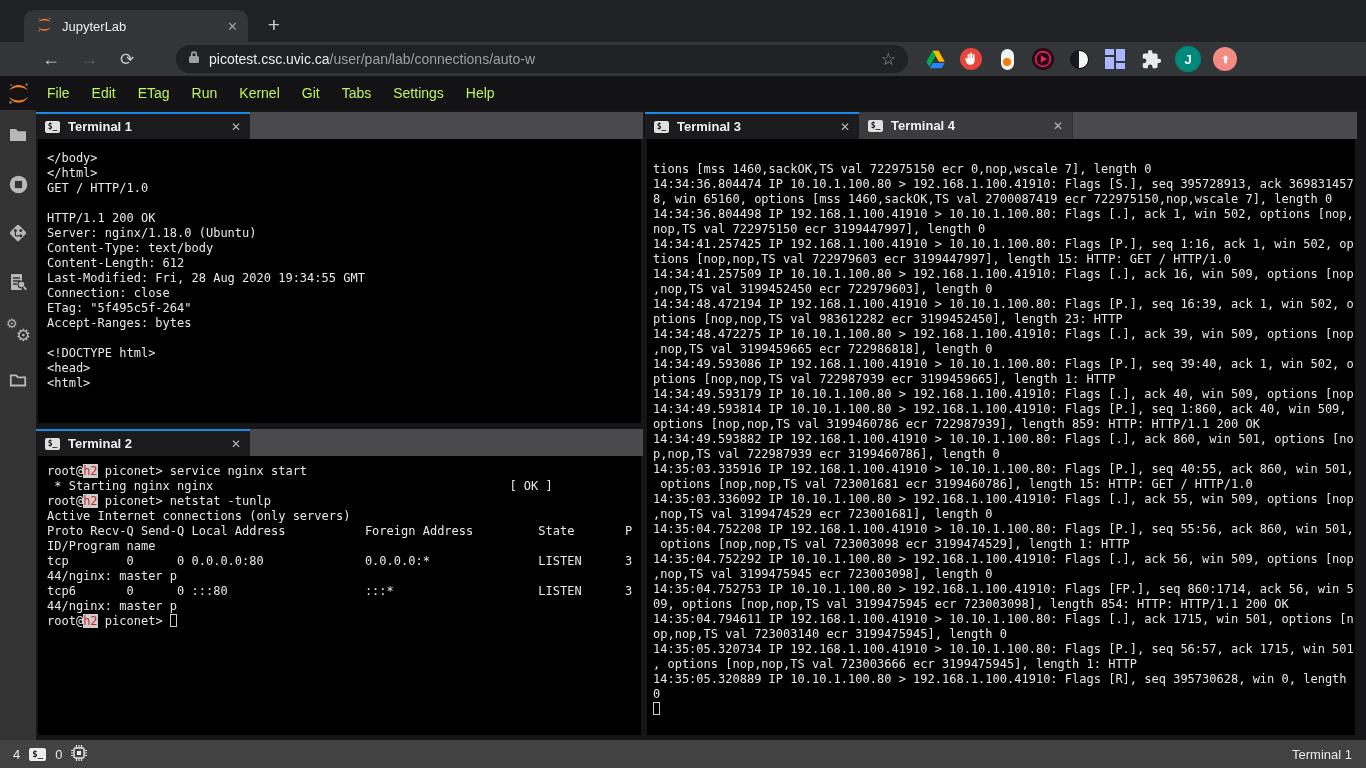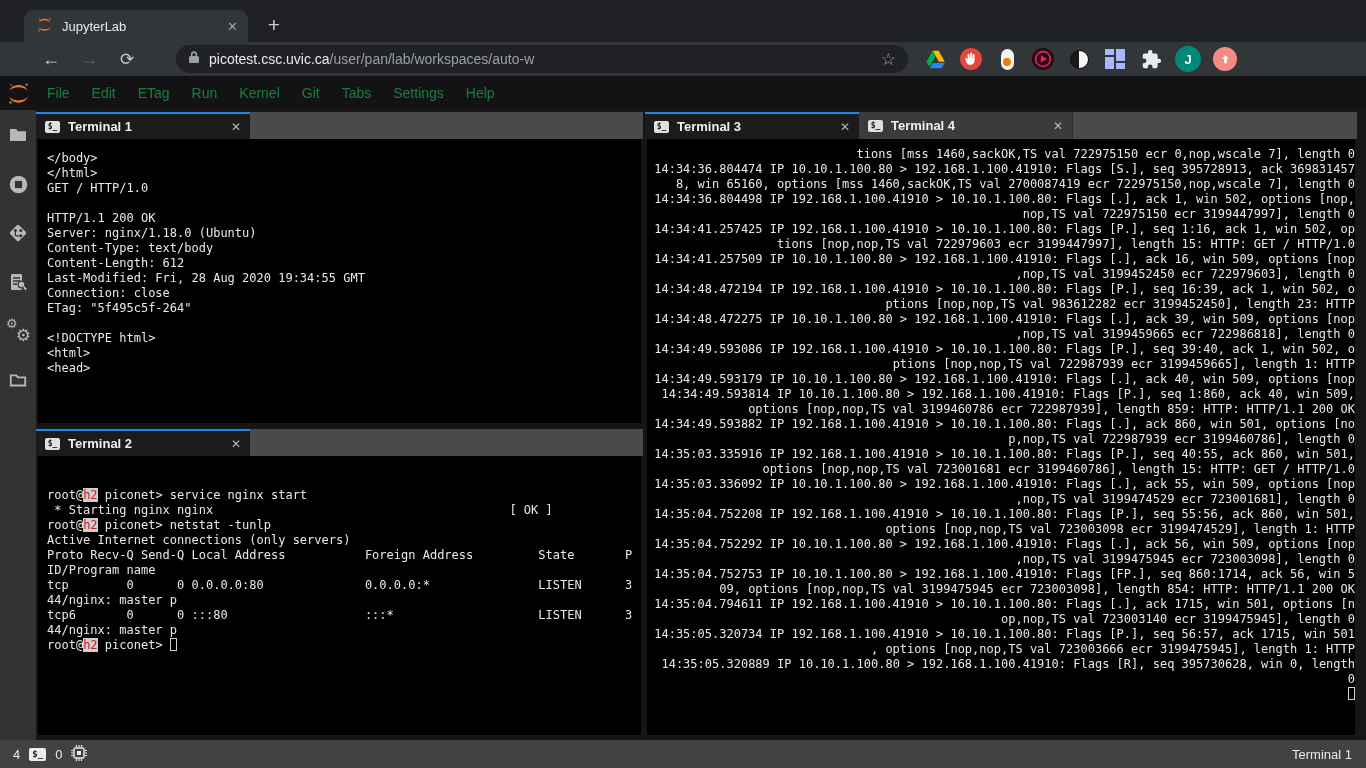--- a/index.html
+++ b/index.html
@@ -43,21 +43,21 @@
   .eggbox { width:13px; height:21px; background:#f1f3f4; border-radius:7px; position:relative; }
   .eggbox .dot { position:absolute; left:2.5px; top:9px; width:8px; height:8px; border-radius:50%; background:#f57c00; }
   .avatar { width:26px; height:26px; border-radius:50%; background:#00897b; color:#fff;
     font-size:13px; font-weight:bold; display:flex; align-items:center; justify-content:center; }
   .update { width:24px; height:24px; border-radius:50%; background:#f28b82;
     display:flex; align-items:center; justify-content:center; }
   
   .menubar { position:absolute; left:0; top:76px; width:1366px; height:34px; background:#131315;
     display:flex; align-items:center; }
   .jlogo-box { width:36px; display:flex; justify-content:center; }
-  .menu-item { color:#15803d; font-size:14px; padding:0 11px; }
+  .menu-item { color:#bef264; font-size:14px; padding:0 11px; }
   
   .sidebar { position:absolute; left:0; top:110px; width:36px; bottom:28px; background:#333333;
     display:flex; flex-direction:column; align-items:center; padding-top:14px; gap:27px; }
   .side-icon { width:22px; height:22px; display:flex; align-items:center; justify-content:center; }
   .gears { position:relative; width:22px; height:22px; color:#b8b8b8; }
   .gears .g1 { position:absolute; left:-1px; top:-4px; font-size:13px; }
   .gears .g2 { position:absolute; right:-2px; bottom:-4px; font-size:17px; }
   
   .dock { position:absolute; left:36px; top:110px; right:0; bottom:28px; background:#161618; }
   .col { position:absolute; top:2px; }
@@ -73,22 +73,22 @@
   .jtab.inactive { background:#3b3b3d; border-right:1px solid #2e2e30; }
   .jticon { min-width:15px; height:12px; background:#e0e0e0; color:#151515; border-radius:2px;
     font-family:"DejaVu Sans Mono",monospace; font-size:8px; font-weight:bold;
     display:flex; align-items:center; justify-content:center; }
   .jtab-label { color:#f0f0f0; font-size:13px; font-weight:600; margin-left:8px; }
   .jtab-close { margin-left:auto; color:#b8b8b8; font-size:12px; }
   .term { position:absolute; left:2px; right:2px; top:27px; bottom:2px; background:#000000;
     font-family:"DejaVu Sans Mono",monospace; font-size:12px; font-weight:normal; line-height:15px;
     color:#e8e8e8; overflow:hidden; }
   .term.pt1 { padding:12px 0 0 9px; }
-  .term.pt2 { padding:32px 0 0 9px; }
-  .term.pt3 { padding:8px 0 0 6px;text-align:right; }
+  .term.pt2 { padding:8px 0 0 9px; }
+  .term.pt3 { padding:23px 0 0 6px; }
   .tline { height:15px; white-space:pre; }
   .thost { color:#d21f1f; background:#cfcfcf; }
   .tcursor { display:inline-block; width:7px; height:13px; border:1px solid #cfcfcf; vertical-align:-2px; }
   
   .statusbar { position:absolute; left:0; bottom:0; width:1366px; height:28px; background:#424242;
     display:flex; align-items:center; color:#e8e8e8; font-size:13px; }
   .sb-left { display:flex; align-items:center; gap:9px; margin-left:13px; }
   .sb-right { margin-left:auto; margin-right:14px; }
   .sb-termicon { min-width:17px; height:13px; background:#ececec; color:#161616; border-radius:2px;
     font-family:"DejaVu Sans Mono",monospace; font-size:9px; font-weight:bold;
@@ -118,21 +118,21 @@
   <span class="nav back">←</span>
   <span class="nav fwd">→</span>
   <span class="nav reload">⟳</span>
   <div class="omnibox">
     <span>
       <svg width="12" height="14" viewBox="0 0 12 14">
         <rect x="1" y="6" width="10" height="7" rx="1.5" fill="#9aa0a6"></rect>
         <path d="M3.7 6V4.4a2.3 2.3 0 0 1 4.6 0V6" stroke="#9aa0a6" stroke-width="1.6" fill="none"></path>
       </svg>
     </span>
-    <span class="url"><span class="domain">picotest.csc.uvic.ca</span><span class="path">/user/pan/lab/workspaces/auto-w</span></span>
+    <span class="url"><span class="domain">picotest.csc.uvic.ca</span><span class="path">/user/pan/lab/connections/auto-w</span></span>
     <span class="omni-spacer"></span>
     <span class="star">☆</span>
   </div>
   <div class="ext-row">
     <span class="ext">
       <svg width="21" height="19" viewBox="0 0 24 22">
         <path d="M8.7 1h6.9l7.2 12.5h-6.9z" fill="#ffba00"></path>
         <path d="M8.7 1 1.5 13.5l3.5 6L12.2 7z" fill="#00ac47"></path>
         <path d="M5.3 21h13.8l3.5-6H8.8z" fill="#2684fc"></path>
       </svg>
@@ -249,24 +249,25 @@
           <div class="tline">&lt;/html&gt;</div>
           <div class="tline">GET / HTTP/1.0</div>
           <div class="tline"></div>
           <div class="tline">HTTP/1.1 200 OK</div>
           <div class="tline">Server: nginx/1.18.0 (Ubuntu)</div>
           <div class="tline">Content-Type: text/body</div>
           <div class="tline">Content-Length: 612</div>
           <div class="tline">Last-Modified: Fri, 28 Aug 2020 19:34:55 GMT</div>
           <div class="tline">Connection: close</div>
           <div class="tline">ETag: "5f495c5f-264"</div>
+          <div class="tline">Accept-Ranges: bytes</div>
           <div class="tline"></div>
           <div class="tline">&lt;!DOCTYPE html&gt;</div>
+          <div class="tline">&lt;head&gt;</div>
           <div class="tline">&lt;html&gt;</div>
-          <div class="tline">&lt;head&gt;</div>
         </div>
     </div>
     <div class="panel panel-t2">
       <div class="jtabbar">
         <div class="jtab active">
           <span class="jticon">$_</span>
           <span class="jtab-label">Terminal 2</span>
           <span class="jtab-close">✕</span>
         </div>
       </div>

